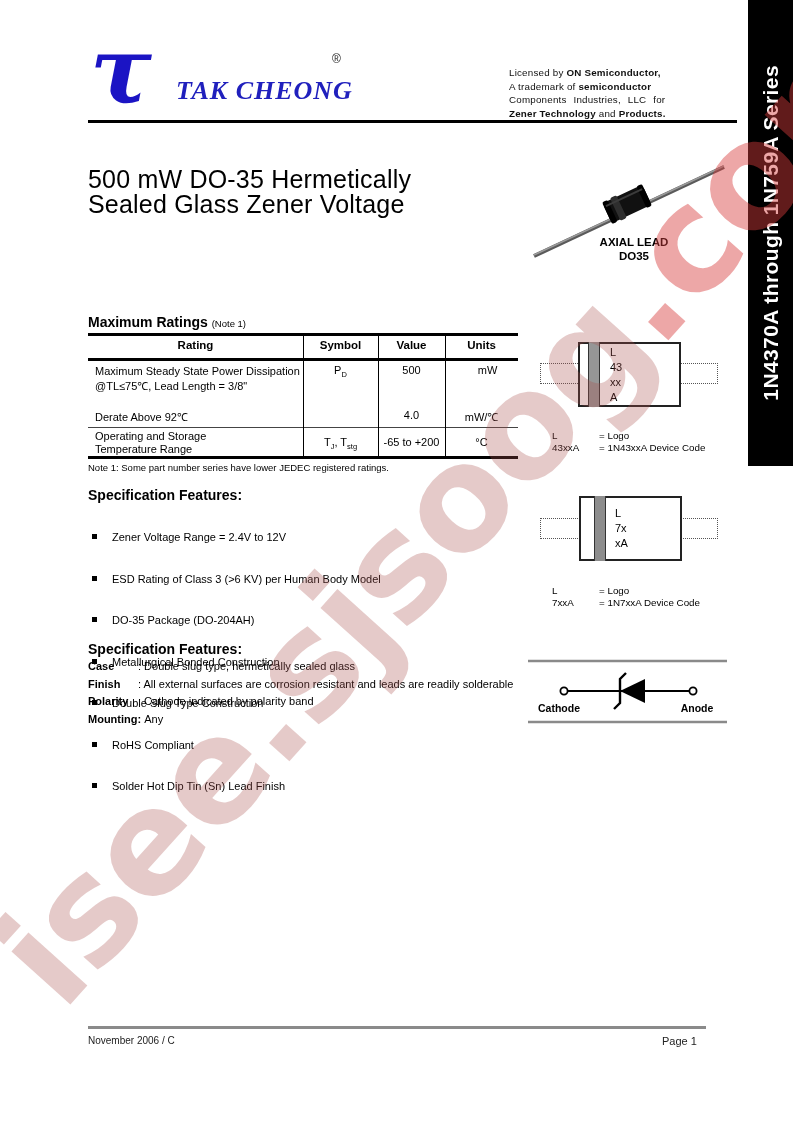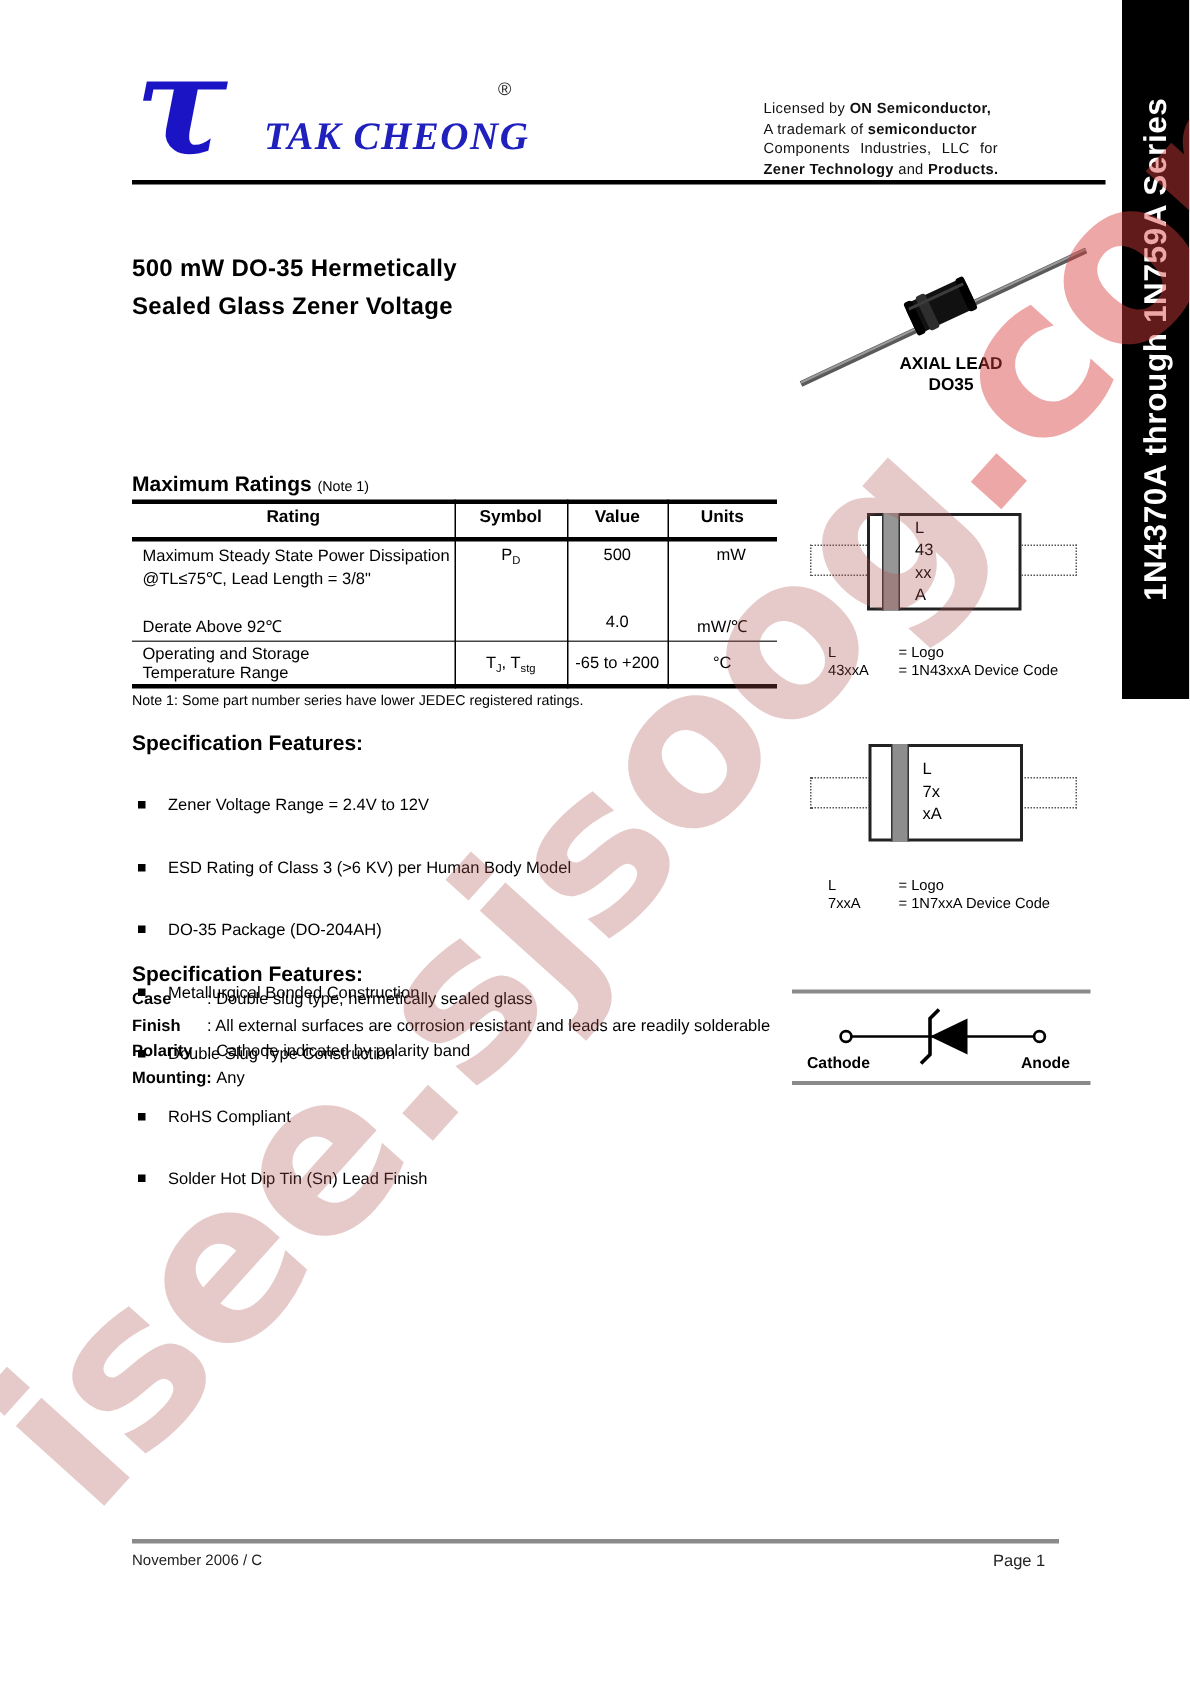--- a/index.html
+++ b/index.html
@@ -22,22 +22,22 @@
   .license {
     position:absolute; left:509px; top:66px; width:200px; font-size:9.8px;
     line-height:13.5px; color:#111; letter-spacing:0.2px;
   }
   .license .b { font-weight:bold; }
   .license .sp { word-spacing:4px; }
   .header-rule { position:absolute; left:88px; top:120px; width:649px; height:2.5px; background:#000; }
 
   
   .doc-title {
-    position:absolute; left:88px; top:167px; width:430px; font-size:16px;
-    font-weight:bold; color:#000; line-height:25px; letter-spacing:0.2px;
+    position:absolute; left:88px; top:167px; width:430px; font-size:25px;
+    font-weight:normal; color:#000; line-height:25px; letter-spacing:0.2px;
   }
 
   
   .diode-photo { position:absolute; left:524px; top:146px; width:214px; height:136px; }
 
   
   .sidebar {
     position:absolute; right:0; top:0; width:45px; height:466px; background:#000;
     display:flex; align-items:center; justify-content:center; z-index:5;
   }

